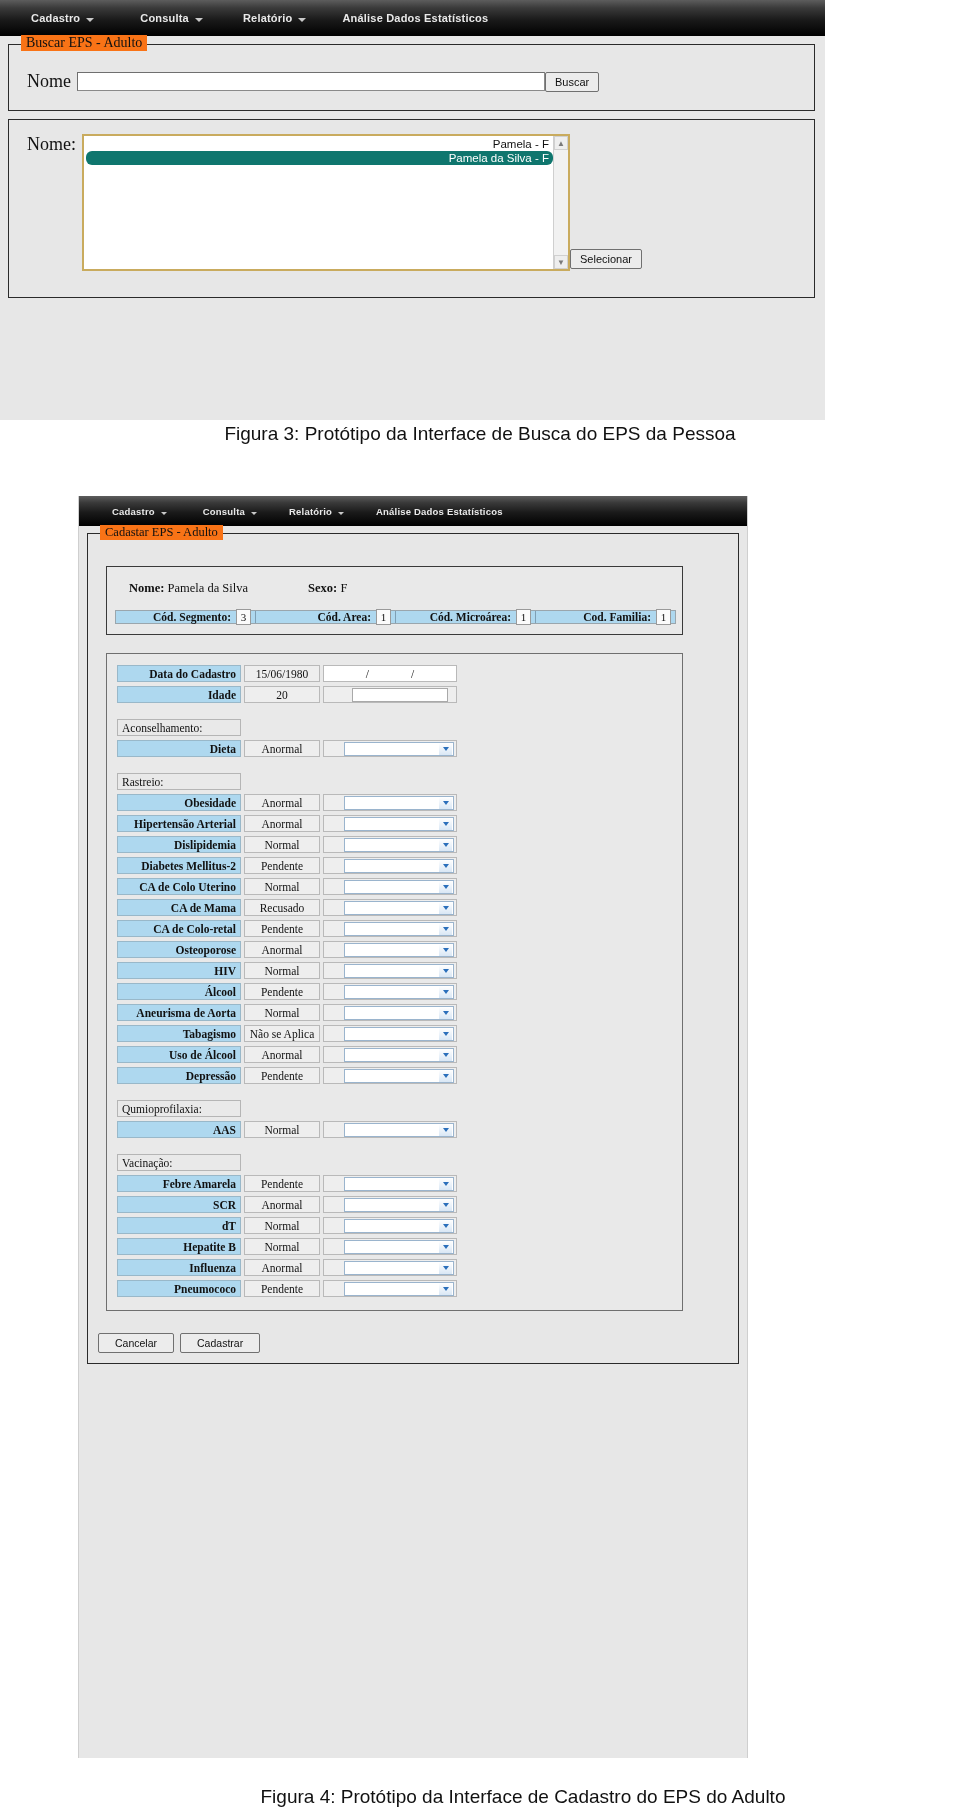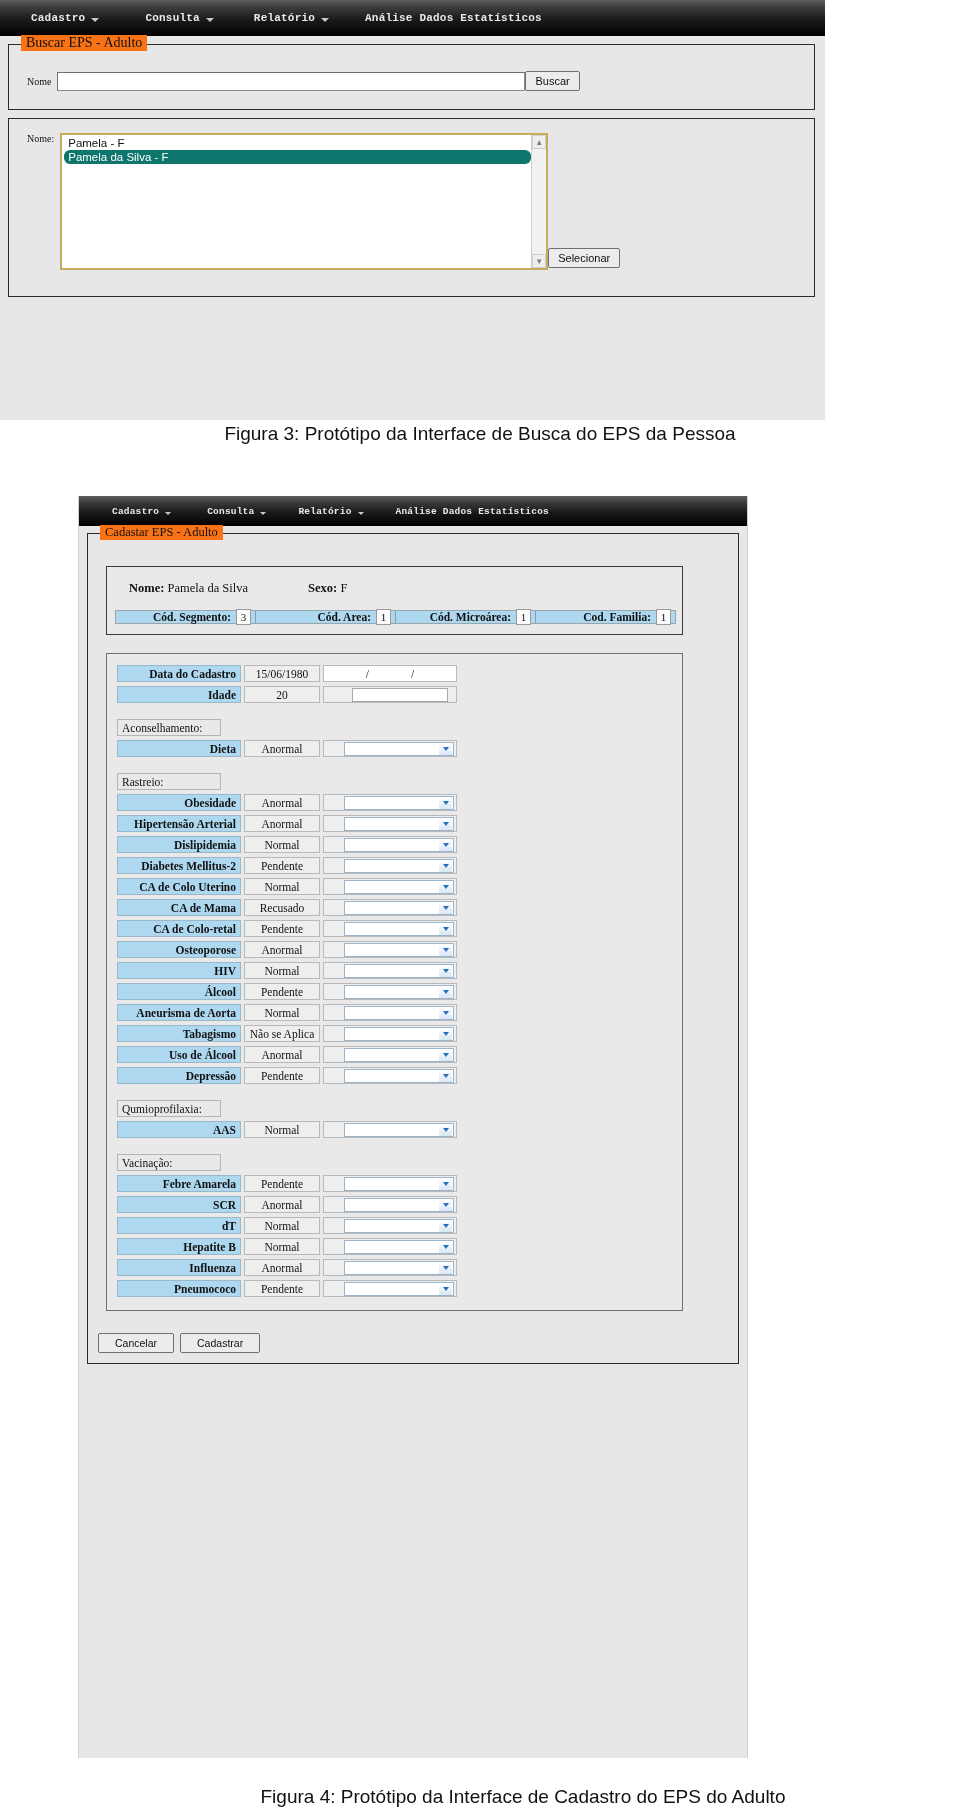--- a/index.html
+++ b/index.html
@@ -20,21 +20,21 @@
   .menubar {
     height: 36px;
     background: linear-gradient(to bottom, #5d5d5d 0%, #3a3a3a 22%, #1a1a1a 55%, #000 100%);
     display: flex; align-items: center;
     padding-left: 22px;
     gap: 0px;
   }
   .menubar.small { height: 30px; padding-left: 26px; }
   .menu-item {
     color: #e9e9e9;
-    font-family: Liberation Mono, monospace;
+    font-family: Liberation Sans, sans-serif;
     font-size: 11px; font-weight: bold;
     letter-spacing: 0.2px;
     padding: 0 9px;
     display: flex; align-items: center; gap: 6px;
     white-space: nowrap;
   }
   .fig4 .menu-item { font-size: 9.5px; padding: 0 7px; }
   .caret {
     display: inline-block;
     width: 0; height: 0;
@@ -63,21 +63,21 @@
     font-family: "Liberation Serif", serif;
     font-size: 14px;
     color: #111;
     white-space: nowrap;
   }
 
   .search-row {
     display: flex; align-items: center;
     padding: 26px 0 18px 18px;
   }
-  .lbl { font-size: 10px; color: #111; margin-right: 6px; }
+  .lbl { font-size: 18px; color: #111; margin-right: 6px; }
   .txtbox {
     height: 19px; width: 468px;
     border: 1px solid #8a8a8a;
     border-top-color: #6f6f6f; border-left-color: #6f6f6f;
     background: #fff;
   }
   .btn {
     font-family: "Liberation Sans", sans-serif;
     font-size: 11px;
     color: #111;
@@ -93,20 +93,21 @@
   .listbox-wrap {
     border: 2px solid #c9ab5e;
     background: #fff;
     width: 488px; height: 137px;
     display: flex;
   }
   .listbox {
     flex: 1; background: #fff;
     padding: 1px 0 0 2px;
     overflow: hidden;
+    text-align: right;
   }
   .list-item {
     font-family: "Liberation Sans", sans-serif;
     font-size: 11.5px;
     color: #111;
     padding: 1px 4px;
     white-space: nowrap;
   }
   .list-item.selected { background: #0f766e; color: #fff; border-radius: 6px; }
   .vscroll {
@@ -199,21 +200,21 @@
   .fname {
     width: 124px; height: 17px;
     background: #aed8ef;
     border: 1px solid #99b8c9;
     display: flex; align-items: center; justify-content: flex-end;
     padding-right: 4px;
     font-size: 11.5px; font-weight: bold; color: #111;
     white-space: nowrap; overflow: hidden;
   }
   .section-head {
-    width: 104px; height: 17px;
+    width: 124px; height: 17px;
     background: #e9e9e9;
     border: 1px solid #b5b5b5;
     display: flex; align-items: center; justify-content: flex-start;
     padding-left: 4px;
     font-size: 11.5px; color: #111;
     white-space: nowrap;
   }
   .fval {
     width: 76px; height: 17px;
     background: #eeeeee;

